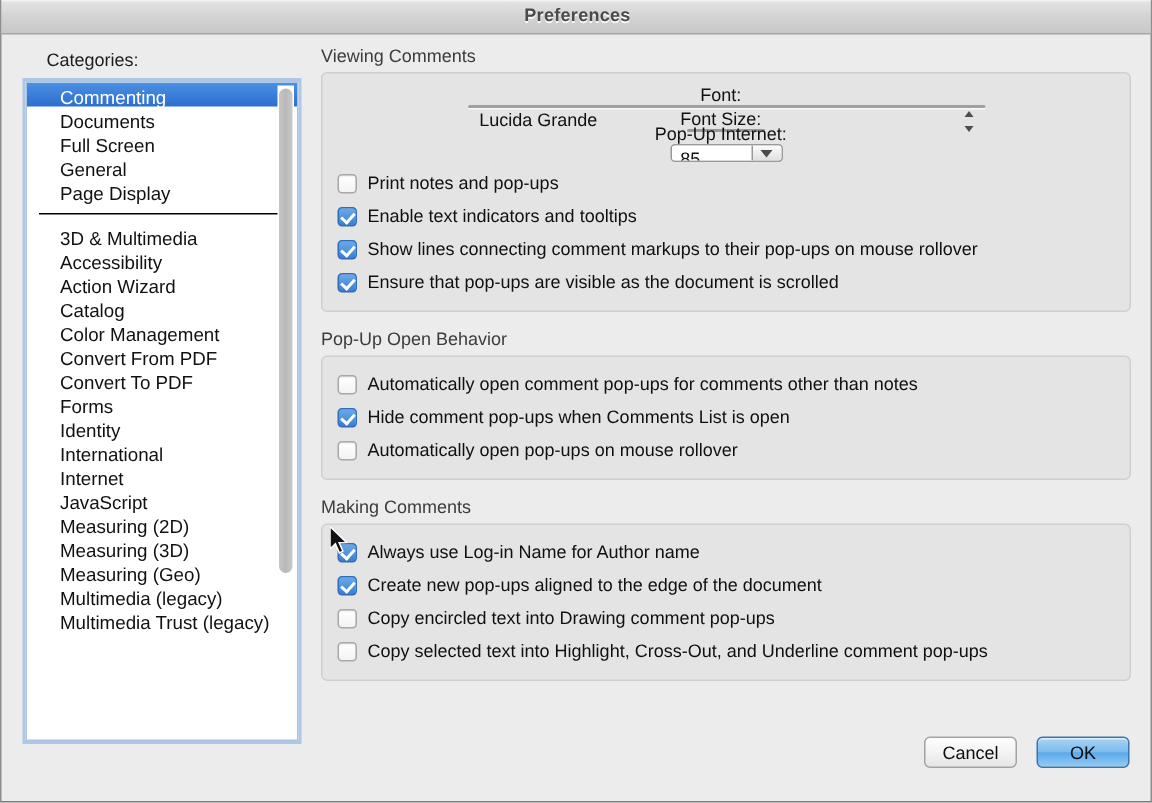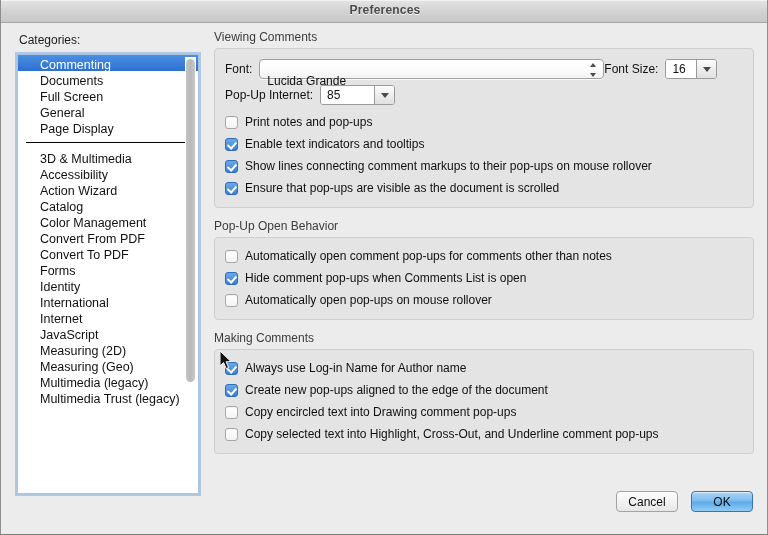--- a/index.html
+++ b/index.html
@@ -48,21 +48,21 @@
   #titlebar .sheenline {
     position: absolute;
     left: 0; right: 0; top: 0;
     height: 1px;
     background: #f2f2f2;
   }
 
   
   #categories-label {
     position: absolute;
-    left: 18px;
+    left: 30px;
     top: 33px;
     font-size: 12px;
     color: #1c1c1c;
   }
   #category-list {
     position: absolute;
     left: 16px;
     top: 54px;
     width: 182px;
     height: 440px;
@@ -128,20 +128,21 @@
     box-sizing: border-box;
     padding: 7px 10px 8px 10px;
   }
   .group-wrap { margin-bottom: 11px; }
 
   
   .row {
     display: flex;
     align-items: center;
     height: 26px;
+    flex-direction: column;
   }
   .field-label {
     font-size: 12px;
     color: #111111;
     margin-right: 7px;
     white-space: nowrap;
   }
 
   
   .combo {
@@ -149,21 +150,21 @@
     height: 20px;
     background: linear-gradient(to bottom, #ffffff 0%, #fbfbfb 55%, #f2f2f2 100%);
     border: 1px solid #a0a0a0;
     border-radius: 4px;
     box-sizing: border-box;
     box-shadow: 0 1px 0 rgba(255,255,255,0.8);
   }
   .combo .val {
     position: absolute;
     left: 7px;
-    top: 14px;
+    top: 2px;
     font-size: 12px;
     color: #101010;
     white-space: nowrap;
   }
   .combo .stepper {
     position: absolute;
     right: 6px;
     top: 3px;
     width: 8px;
     height: 14px;
@@ -325,20 +326,21 @@
         <div class="cat-item"><span>Catalog</span></div>
         <div class="cat-item"><span>Color Management</span></div>
         <div class="cat-item"><span>Convert From PDF</span></div>
         <div class="cat-item"><span>Convert To PDF</span></div>
         <div class="cat-item"><span>Forms</span></div>
         <div class="cat-item"><span>Identity</span></div>
         <div class="cat-item"><span>International</span></div>
         <div class="cat-item"><span>Internet</span></div>
         <div class="cat-item"><span>JavaScript</span></div>
         <div class="cat-item"><span>Measuring (2D)</span></div>
+        <div class="cat-item"><span>Measuring (3D)</span></div>
         <div class="cat-item"><span>Measuring (Geo)</span></div>
         <div class="cat-item"><span>Multimedia (legacy)</span></div>
         <div class="cat-item"><span>Multimedia Trust (legacy)</span></div>
       </div>
 
     <div id="list-scrollbar">
       <div id="list-thumb"></div>
     </div>
   </div>
 

